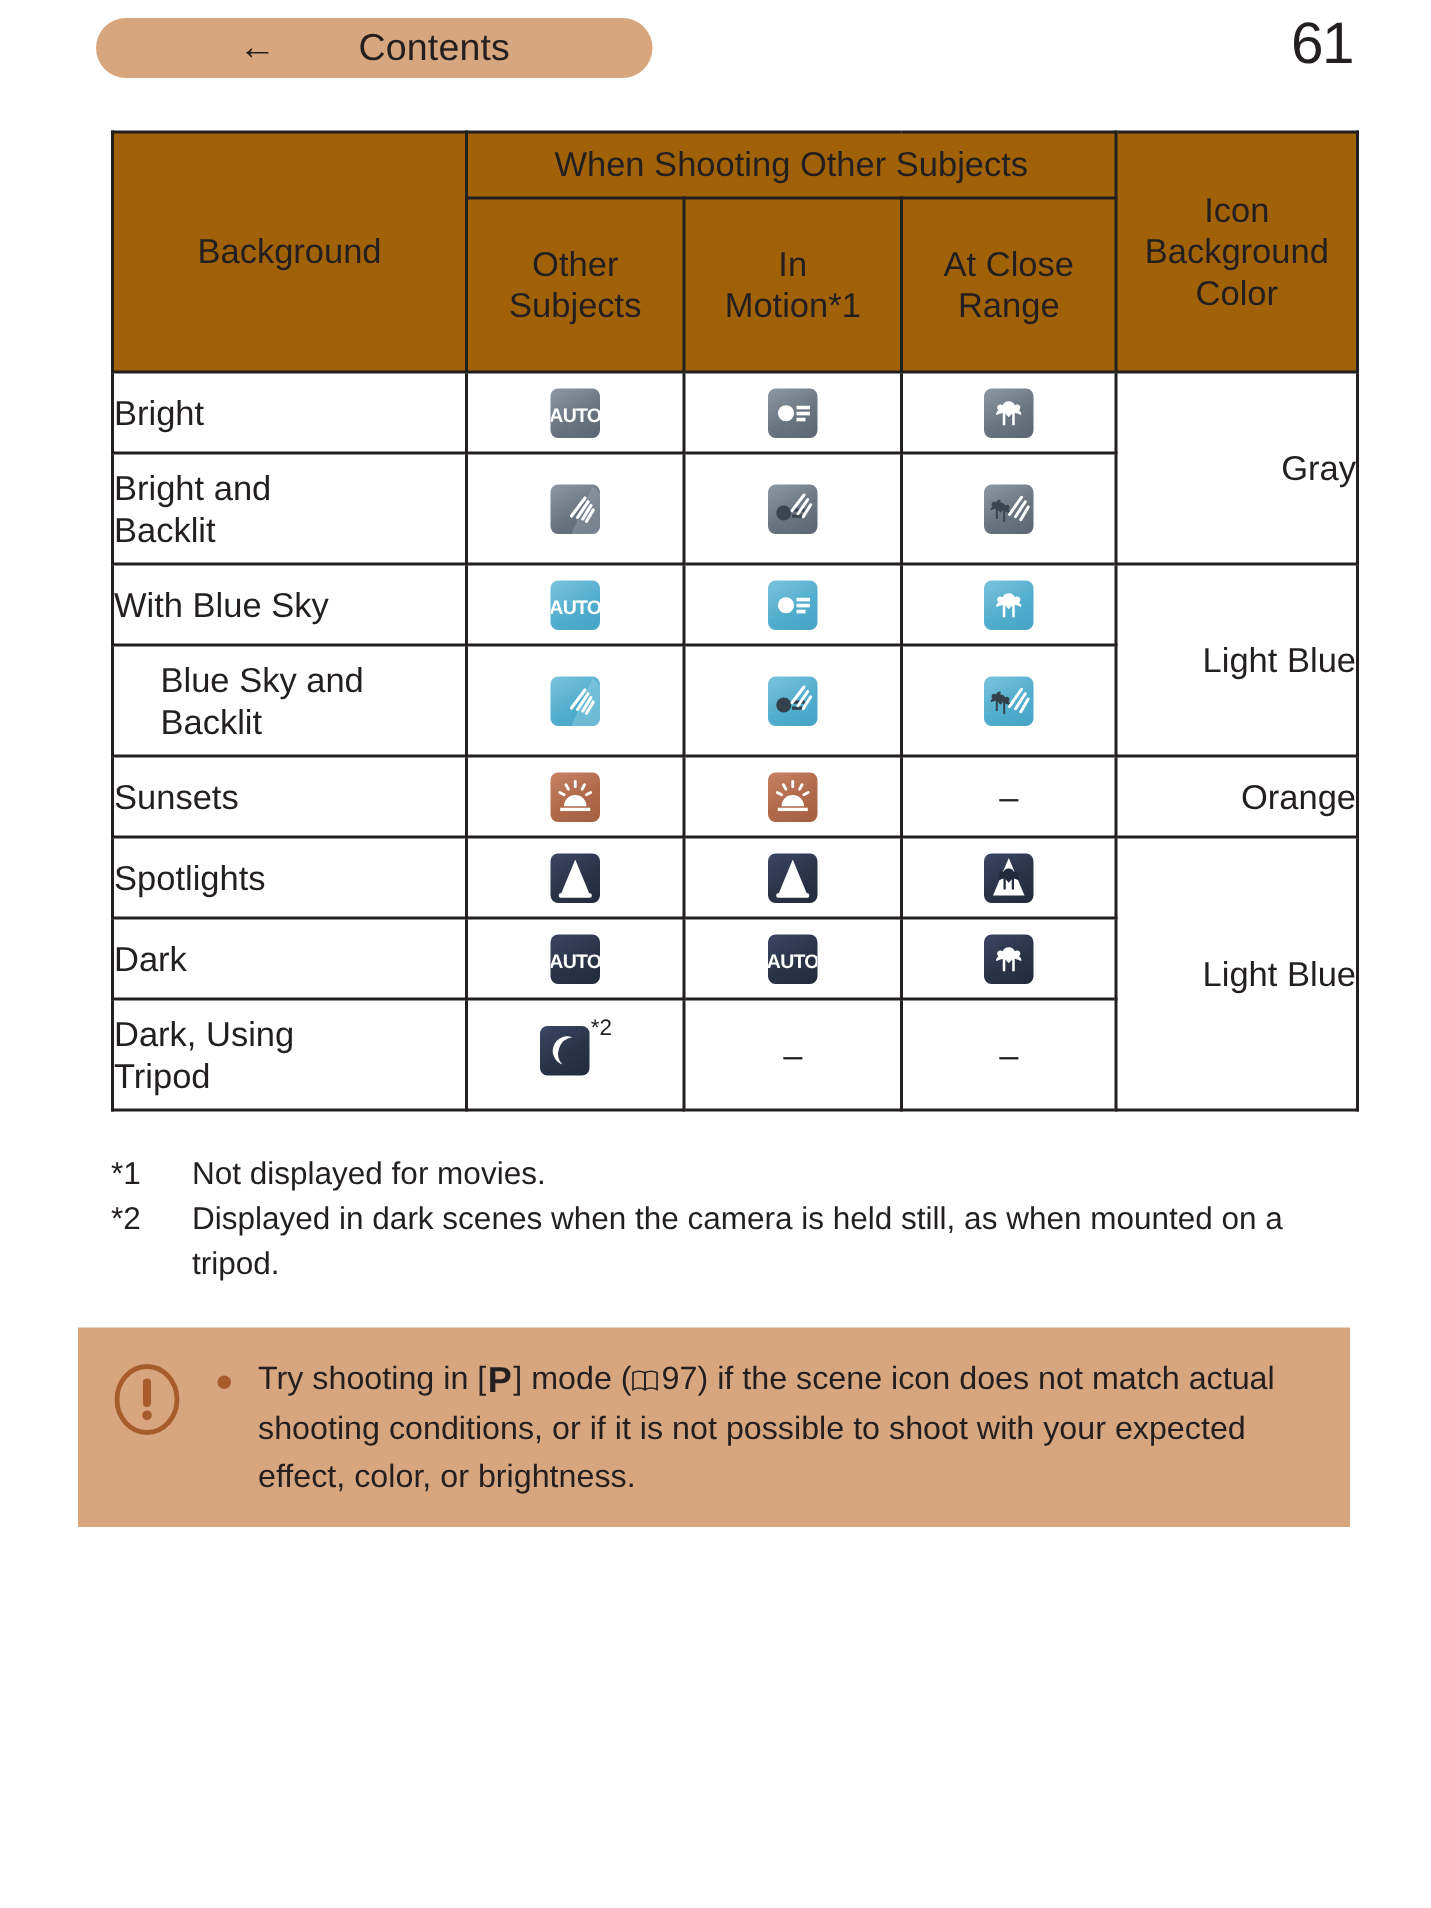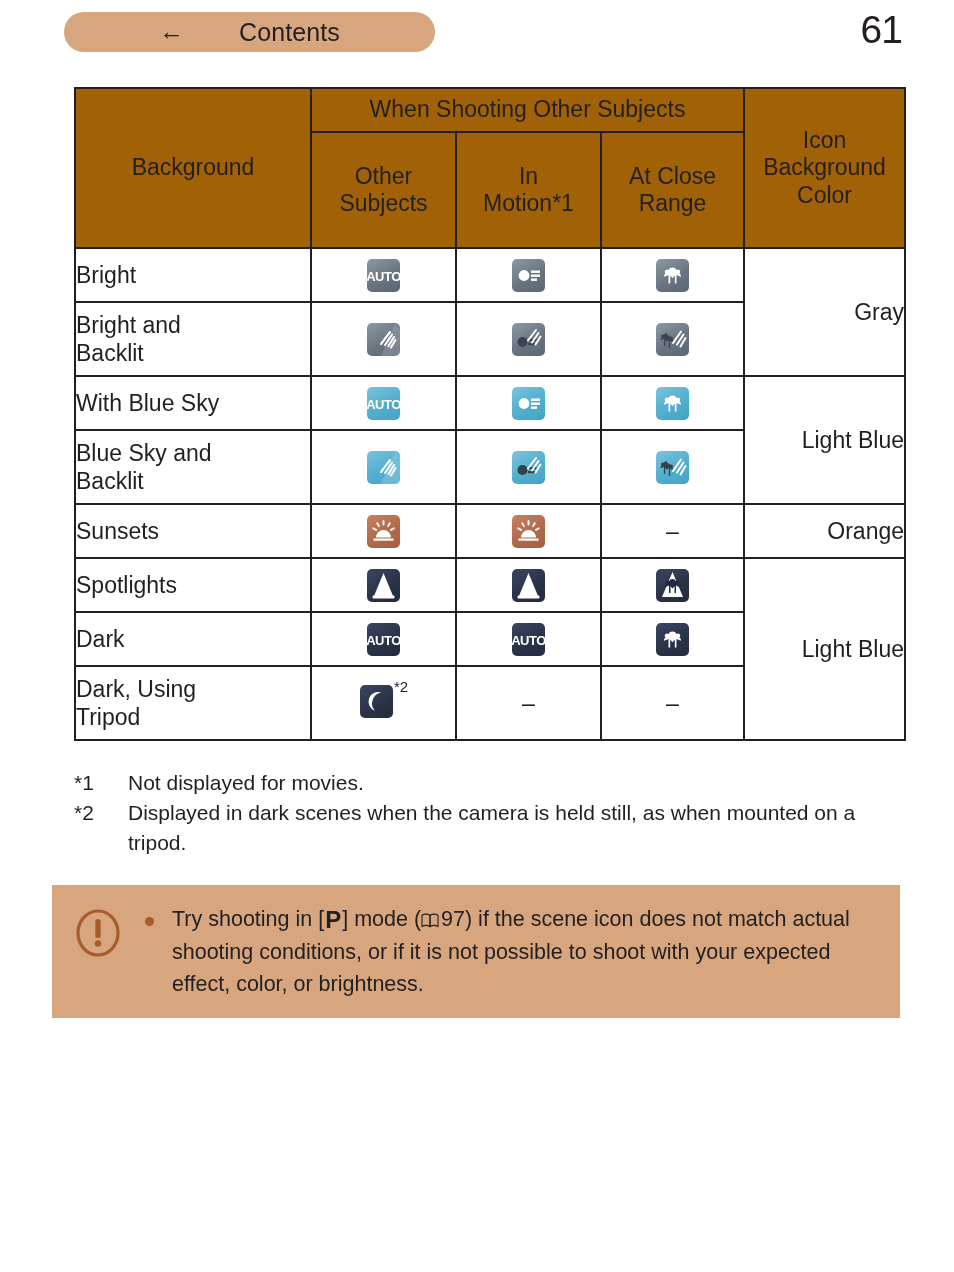--- a/index.html
+++ b/index.html
@@ -332,21 +332,21 @@
       <span class="ico lightblue">
         <svg viewBox="0 0 33 33">
                 <path d="M16.5 8.5c-2.2 0-3.6 1.3-4 2.6-.9-.7-2.4-.7-3.2.2-.9 1-.6 2.6.4 3.3-1.2.5-1.9 1.9-1.5 3.1l4.3-1.6v8.4h1.7v-7.9l2.3 2.6 2.3-2.6v7.9h1.7v-8.4l4.3 1.6c.4-1.2-.3-2.6-1.5-3.1 1-.7 1.3-2.3.4-3.3-.8-.9-2.3-.9-3.2-.2-.4-1.3-1.8-2.6-4-2.6z" fill="#fff"></path>
               </svg>
       </span>
     </td>
     <td class="colorcell" rowspan="2">Light Blue</td>
   </tr>
 
   <tr>
-    <td class="rowlabel" style="height:72px;">
+    <td class="rowlabel" style="height:72px;padding-left:31px;">
       <div>Blue Sky and</div>
       <div>Backlit</div>
     </td>
     <td class="iconcell">
       <span class="ico lightblue">
         <svg viewBox="0 0 33 33">
                 <path d="M28 1 L33 6 L33 33 L14 33 Z" fill="#9fd7e8" opacity="0.4"></path>
                 <g stroke="#fff" stroke-width="2.1" stroke-linecap="round">
                   <line x1="14" y1="21" x2="23" y2="9"></line>
                   <line x1="18" y1="22" x2="25" y2="11.5"></line>

